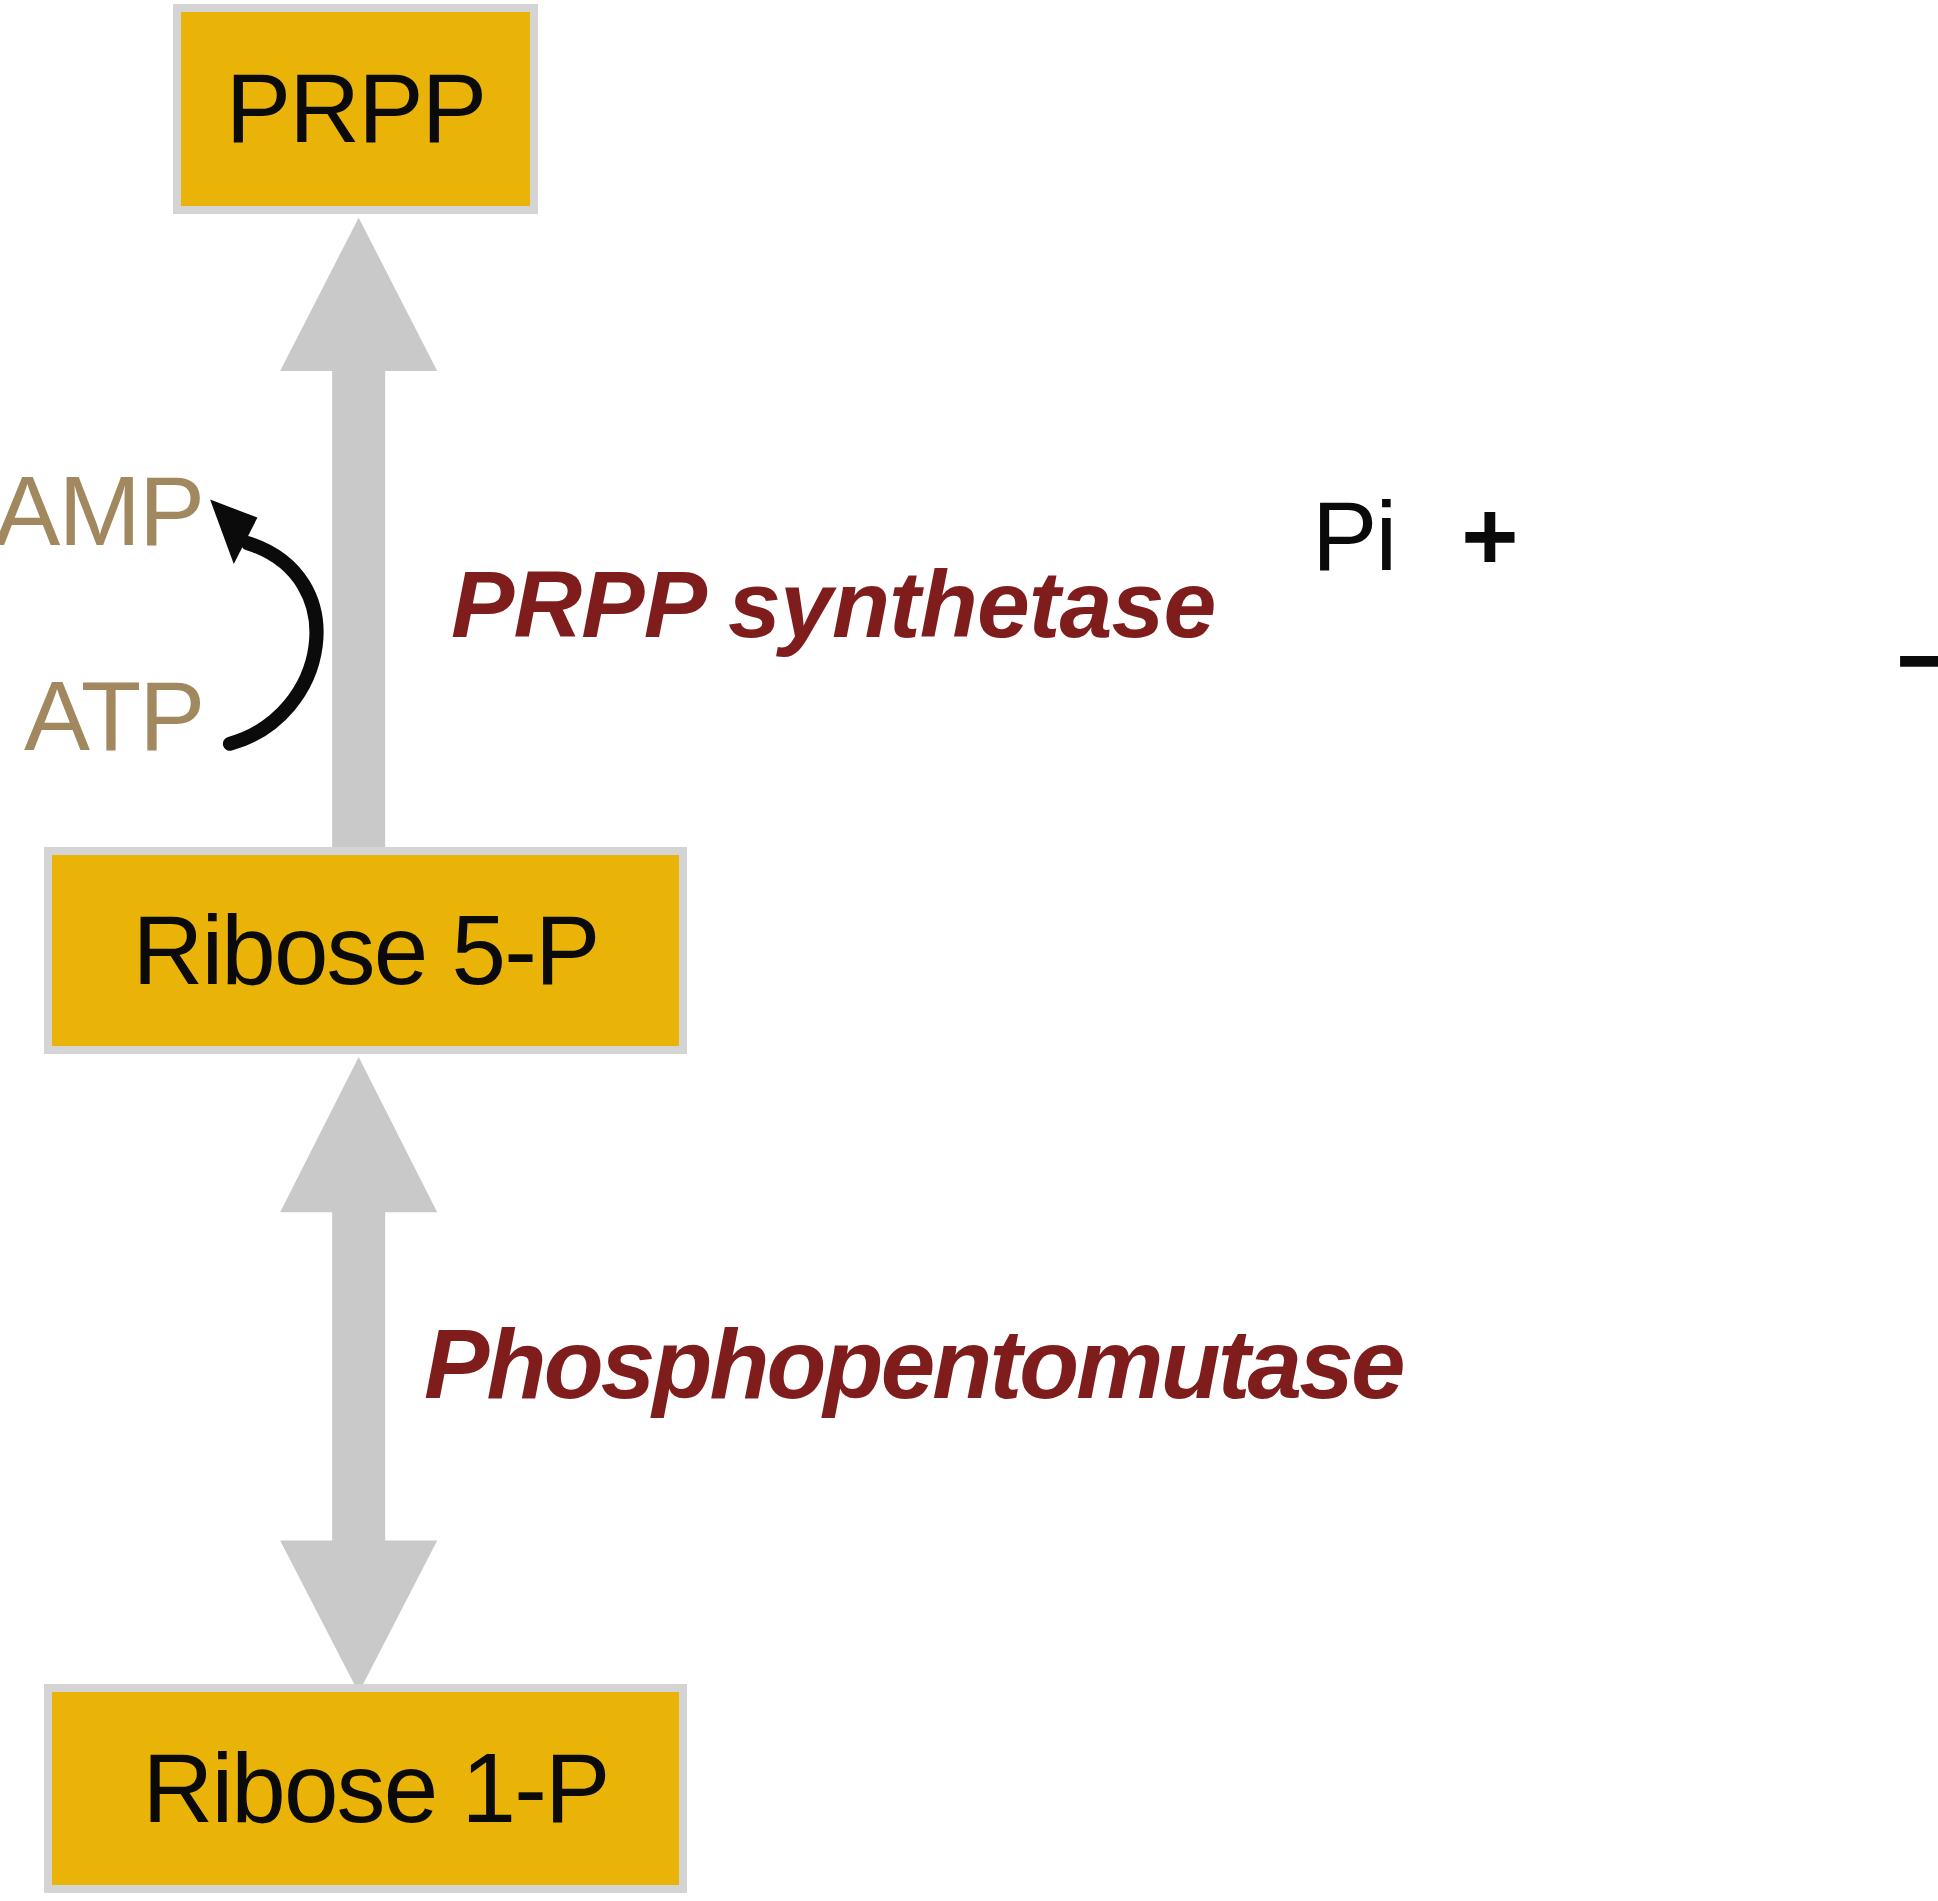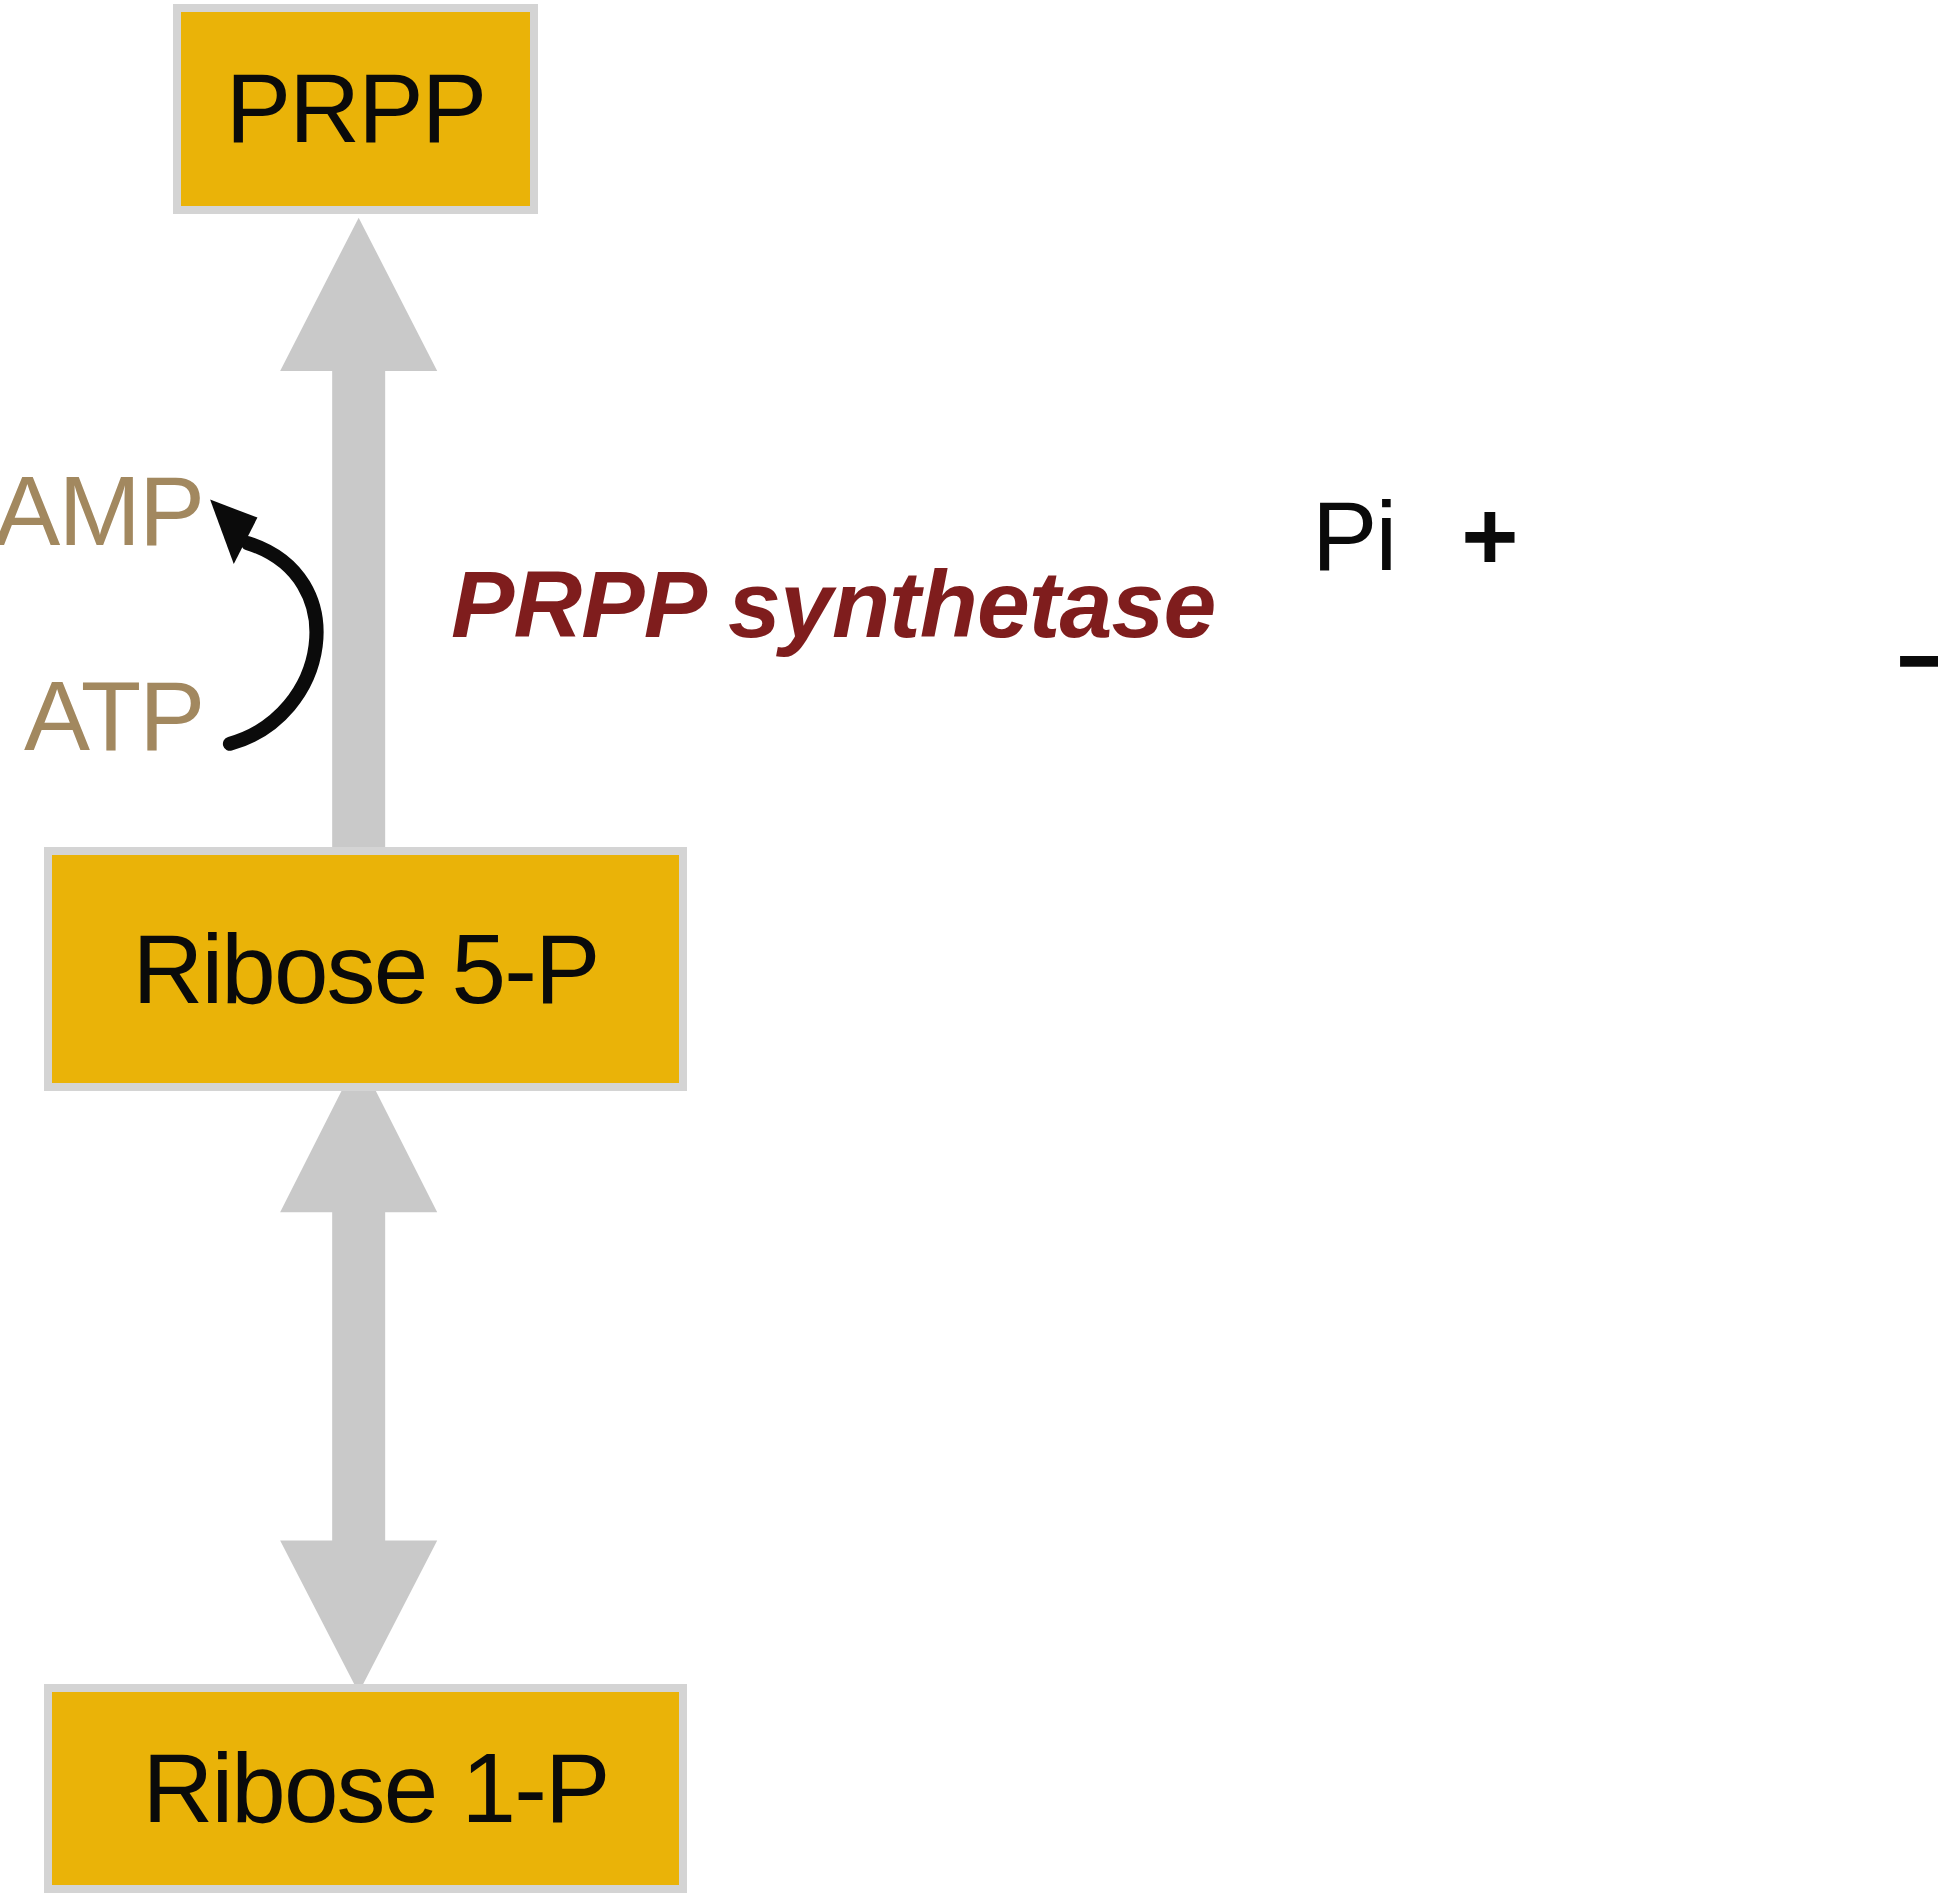--- a/index.html
+++ b/index.html
@@ -23,21 +23,21 @@
     border: 8.5px solid #d4d4d4;
     display: flex;
     align-items: center;
     justify-content: center;
     font-size: 98px;
     color: #0a0a0a;
     letter-spacing: -1.9px;
     white-space: nowrap;
   }
   #box-prpp     { left: 173px; top: 3.8px;    width: 365px; height: 210px; }
-  #box-ribose5p { left: 44px;  top: 847px;  width: 643px; height: 244px; }
+  #box-ribose5p { left: 44px;  top: 847px;  width: 643px; height: 207px; }
   #box-ribose1p { left: 44px;  top: 1684px; width: 643px; height: 209px; padding-left: 20px; }
 
   .enzyme-label {
     position: absolute;
     font-weight: bold;
     color: #7f1d1d;
     line-height: 1;
     white-space: nowrap;
     font-style: italic;
   }
@@ -102,20 +102,21 @@
   <div class="metabolite-box" id="box-ribose1p">
     <span>Ribose 1-P</span>
   </div>
 
   <div class="cofactor-label" id="cofactor-amp">AMP</div>
 
   <div class="cofactor-label" id="cofactor-atp">ATP</div>
 
   <div class="enzyme-label" id="enzyme-prpp-synthetase">PRPP synthetase</div>
 
+  <div class="enzyme-label" id="enzyme-phosphopentomutase">Phosphopentomutase</div>
 
   <div class="side-text" id="pi-line">
     <span>Pi</span><span class="sign">+</span>
   </div>
 
 
   <div id="minus-sign">−</div>
 
 </div>
 

